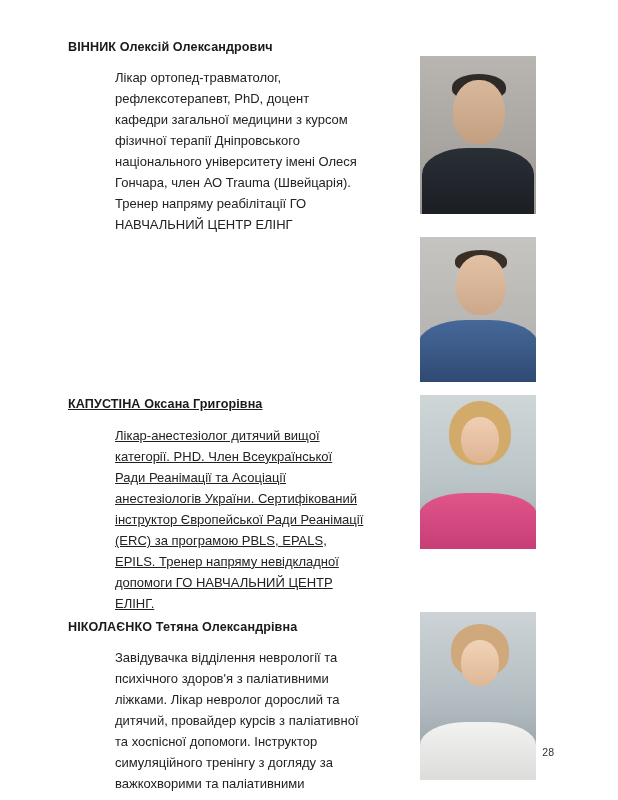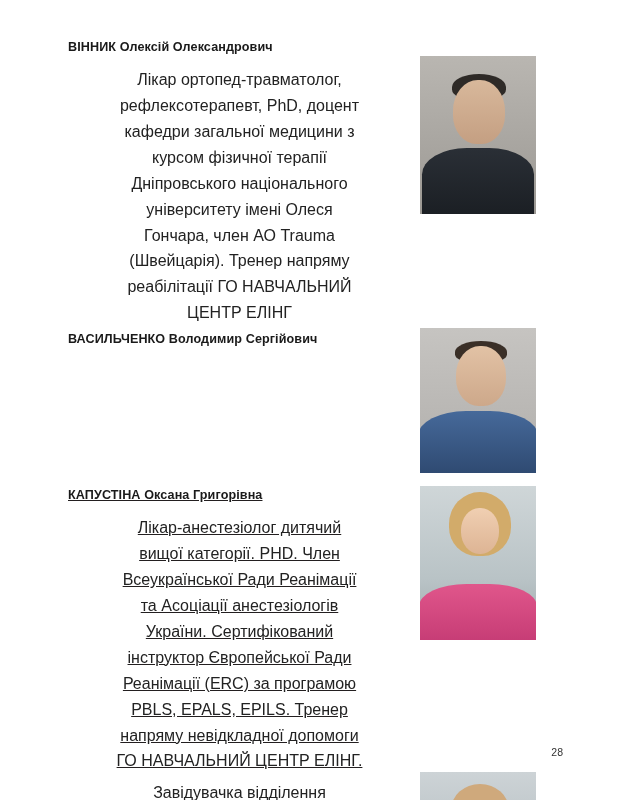--- a/index.html
+++ b/index.html
@@ -29,26 +29,26 @@
   }
   .entry-title {
     font-size: 12.6px;
     font-weight: bold;
     letter-spacing: 0.1px;
     color: #1a1a1a;
     margin: 0 0 12px 0;
     line-height: 1.2;
   }
   .entry-body {
-    font-size: 16px;
+    font-size: 13px;
     line-height: 1.62;
     color: #222;
     margin: 4px;
     padding-left: 43px;
-    text-align: center;
+    text-align: left;
   }
   .entry-text-col {
     width: 300px;
   }
   .photo {
     position: absolute;
     right: 0;
     width: 116px;
     background: #8c8f94;
     overflow: hidden;
@@ -106,21 +106,21 @@
   .p2 .body { width: 118px; height: 56px; background: linear-gradient(180deg,#e0568b 0%, #c73d76 100%); }
 
   
   .p3 .bg { background: linear-gradient(180deg,#cdd3d6 0%, #b2bcc0 55%, #8e999d 100%); }
   .p3 .hair { width: 58px; height: 52px; left: 31px; top: 12px; background: #cfa97c; border-radius: 50% 50% 40% 40%; }
   .p3 .face2 { position: absolute; width: 38px; height: 46px; left: 41px; top: 28px; background: linear-gradient(180deg,#f2d3b7,#dfb795); border-radius: 48%; }
   .p3 .body { width: 116px; height: 58px; background: linear-gradient(180deg,#f2f2f0 0%, #dcdcda 100%); }
 
   .page-number {
     position: absolute;
-    right: 55px;
+    right: 64px;
     bottom: 42px;
     font-size: 10.5px;
     color: #333;
   }
 </style>
 </head>
 <body>
 
 <div class="page">
 
@@ -134,21 +134,20 @@
         <div class="bg"></div>
         <div class="hair"></div>
         <div class="head"></div>
         <div class="body"></div>
       </div>
     </div>
   </div>
 
   <div class="entry" id="entry-1">
     <div class="entry-text-col">
-      <h2 class="entry-title">ВАСИЛЬЧЕНКО Володимир Сергійович</h2>
     </div>
     <div class="photo photo-1">
       <div class="pic p1">
         <div class="bg"></div>
         <div class="hair"></div>
         <div class="head"></div>
         <div class="body"></div>
       </div>
     </div>
   </div>
@@ -163,20 +162,21 @@
         <div class="bg"></div>
         <div class="hair"></div>
         <div class="face2"></div>
         <div class="body"></div>
       </div>
     </div>
   </div>
 
   <div class="entry" id="entry-3">
     <div class="entry-text-col">
+      <h2 class="entry-title">НІКОЛАЄНКО Тетяна  Олександрівна</h2>
       <p class="entry-body">Завідувачка відділення неврології та психічного здоров'я з паліативними ліжками. Лікар невролог дорослий та дитячий, провайдер курсів з паліативної та хоспісної допомоги. Інструктор симуляційного тренінгу з догляду за важкохворими та паліативними пацієнтами</p>
     </div>
     <div class="photo photo-3">
       <div class="pic p3">
         <div class="bg"></div>
         <div class="hair"></div>
         <div class="face2"></div>
         <div class="body"></div>
       </div>
     </div>

